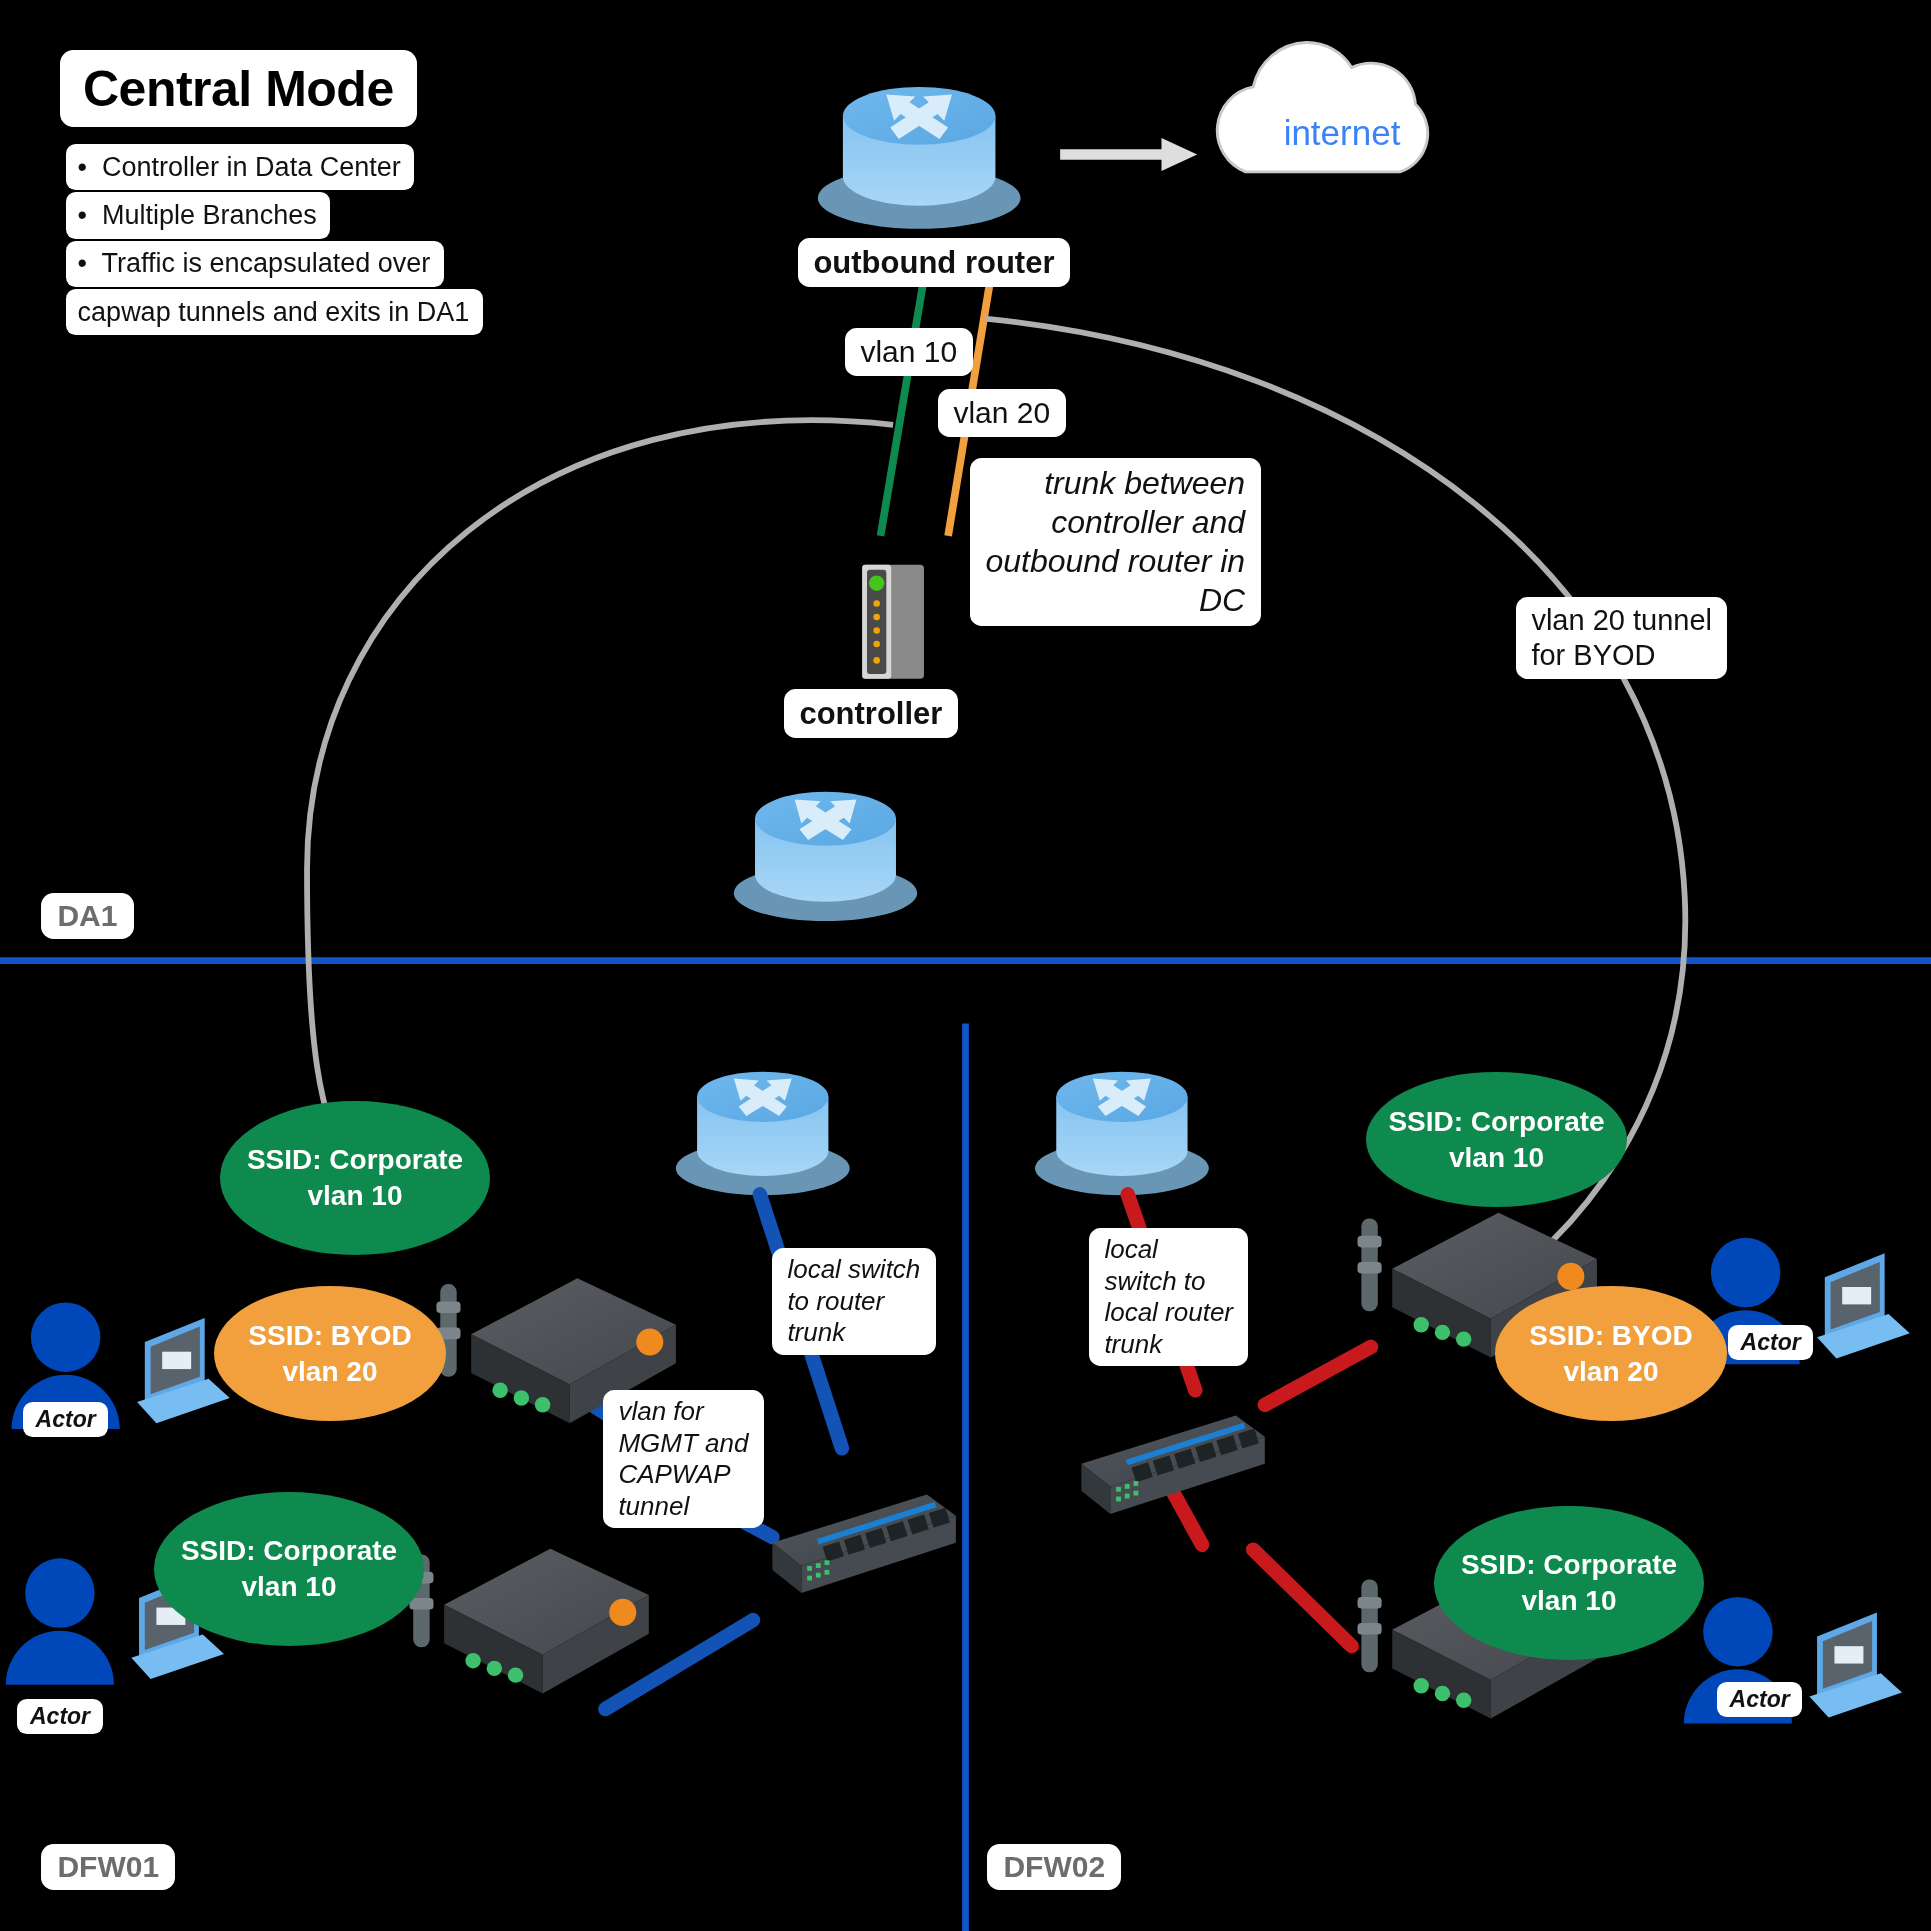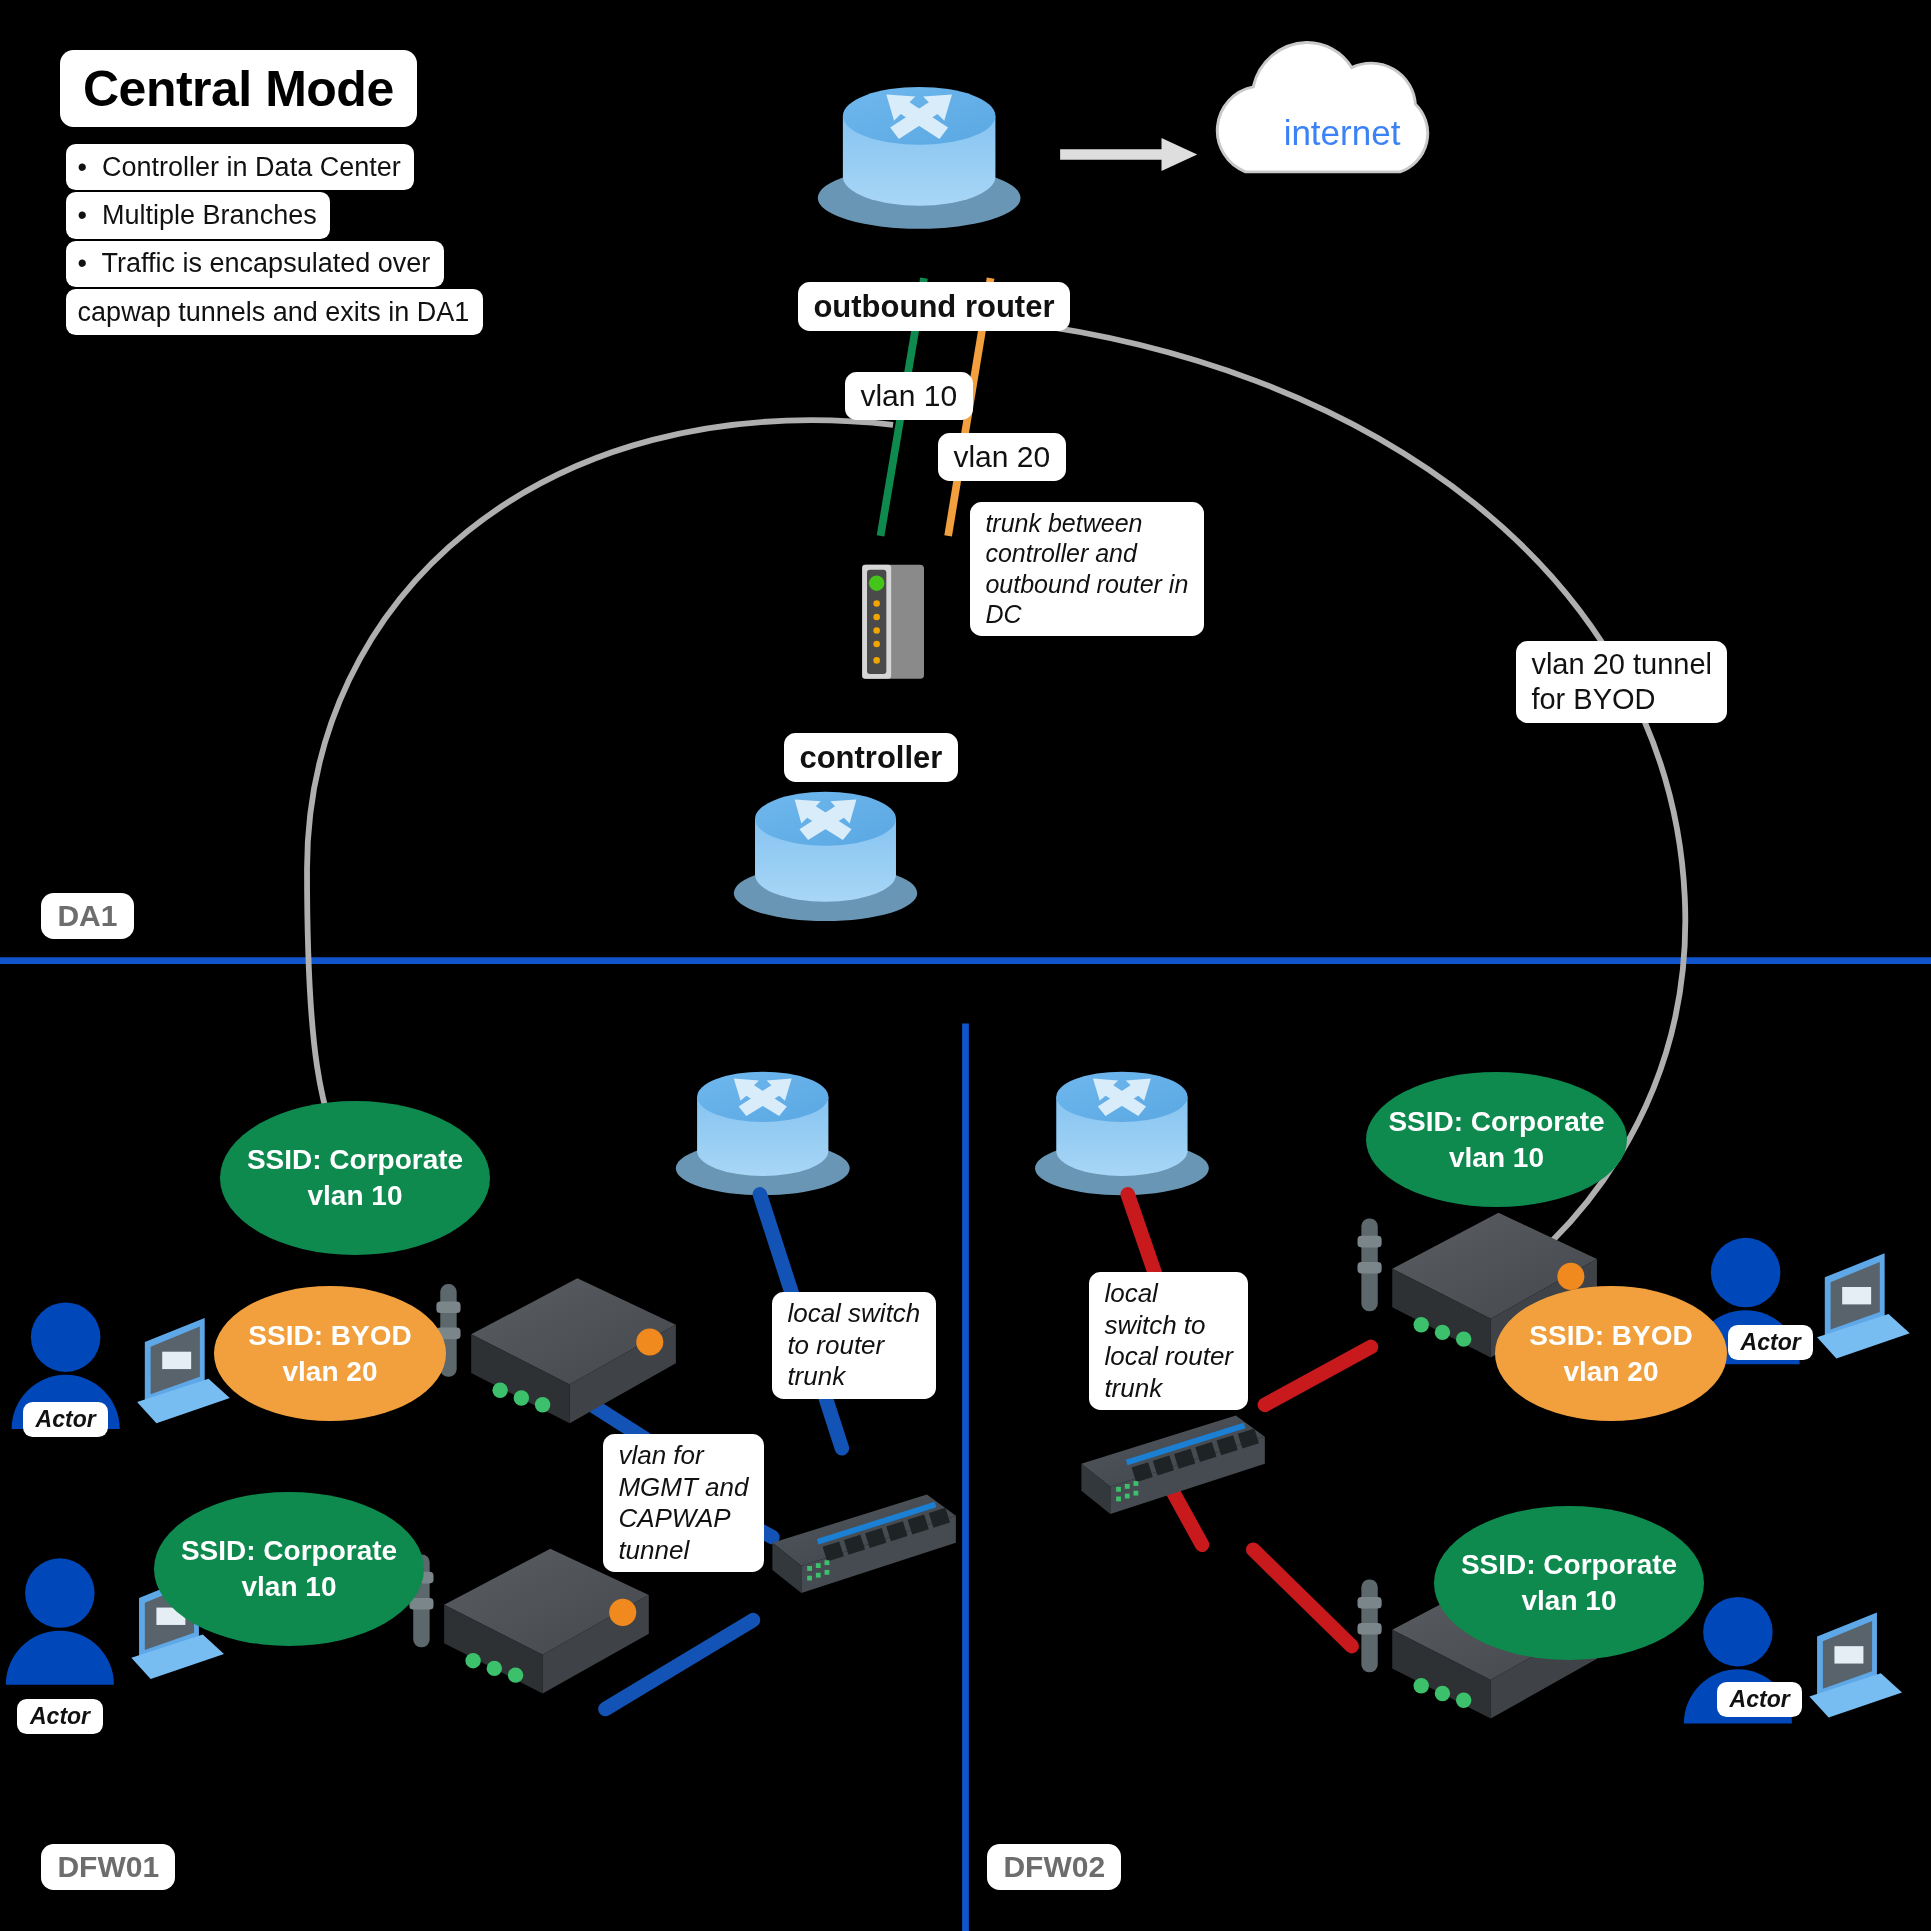--- a/index.html
+++ b/index.html
@@ -3,21 +3,21 @@
 <meta charset="utf-8">
 <style>
   html,body{margin:0;padding:0;background:#000;}
   body{width:1931px;height:1931px;position:relative;overflow:hidden;
        font-family:"Liberation Sans",sans-serif;}
   .stage{position:absolute;inset:0;width:1931px;height:1711px;}
   svg.layer{position:absolute;left:0;top:0;width:1931px;height:1931px;pointer-events:none;}
 
   
   .chip{position:absolute;background:#fff;color:#111;border-radius:11.6px;
-        padding:5.8px 15.4px;line-height:1.22;white-space:pre;margin-top:44px;}
+        padding:5.8px 15.4px;line-height:1.22;white-space:pre;}
   .chip.bold{font-weight:bold;}
   .chip.italic{font-style:italic;}
   .title{position:absolute;background:#fff;color:#000;font-weight:bold;
          font-size:50px;border-radius:13.5px;padding:9.7px 23px;letter-spacing:-0.5px;}
   .bullets{position:absolute;color:#111;font-size:27px;line-height:1.5;}
   .bullets .bl{background:#fff;border-radius:9.7px;padding:2.9px 13.5px 2.9px 11.6px;
                display:inline-block;margin:1px 0;white-space:pre;}
   .sitebadge{position:absolute;background:#fff;color:#6d6d6d;font-weight:bold;
              font-size:30px;border-radius:12.6px;padding:5.8px 16.4px;}
   .actorlbl{position:absolute;background:#fff;color:#111;font-weight:bold;
@@ -319,21 +319,21 @@
 
   <div class="cloud" style="left:1218px;top:77px;width:232px;height:111px;">
     <div class="txt">internet</div>
   </div>
 
 
   <div class="chip" style="left:845px;top:328px;font-size:30px;">vlan 10</div>
 
   <div class="chip" style="left:938px;top:389px;font-size:30px;">vlan 20</div>
 
-  <div class="chip italic" style="left:970px;top:458px;font-size:25px;">trunk between
+  <div class="chip italic" style="left:970px;top:458px;font-size:32px;text-align:right;">trunk between
 controller and
 outbound router in
 DC</div>
 
 
   <div class="chip" style="left:1516px;top:597px;font-size:29px;">vlan 20 tunnel
 for BYOD</div>
 
   <div class="chip italic" style="left:772px;top:1248px;font-size:26px;">local switch
 to router

